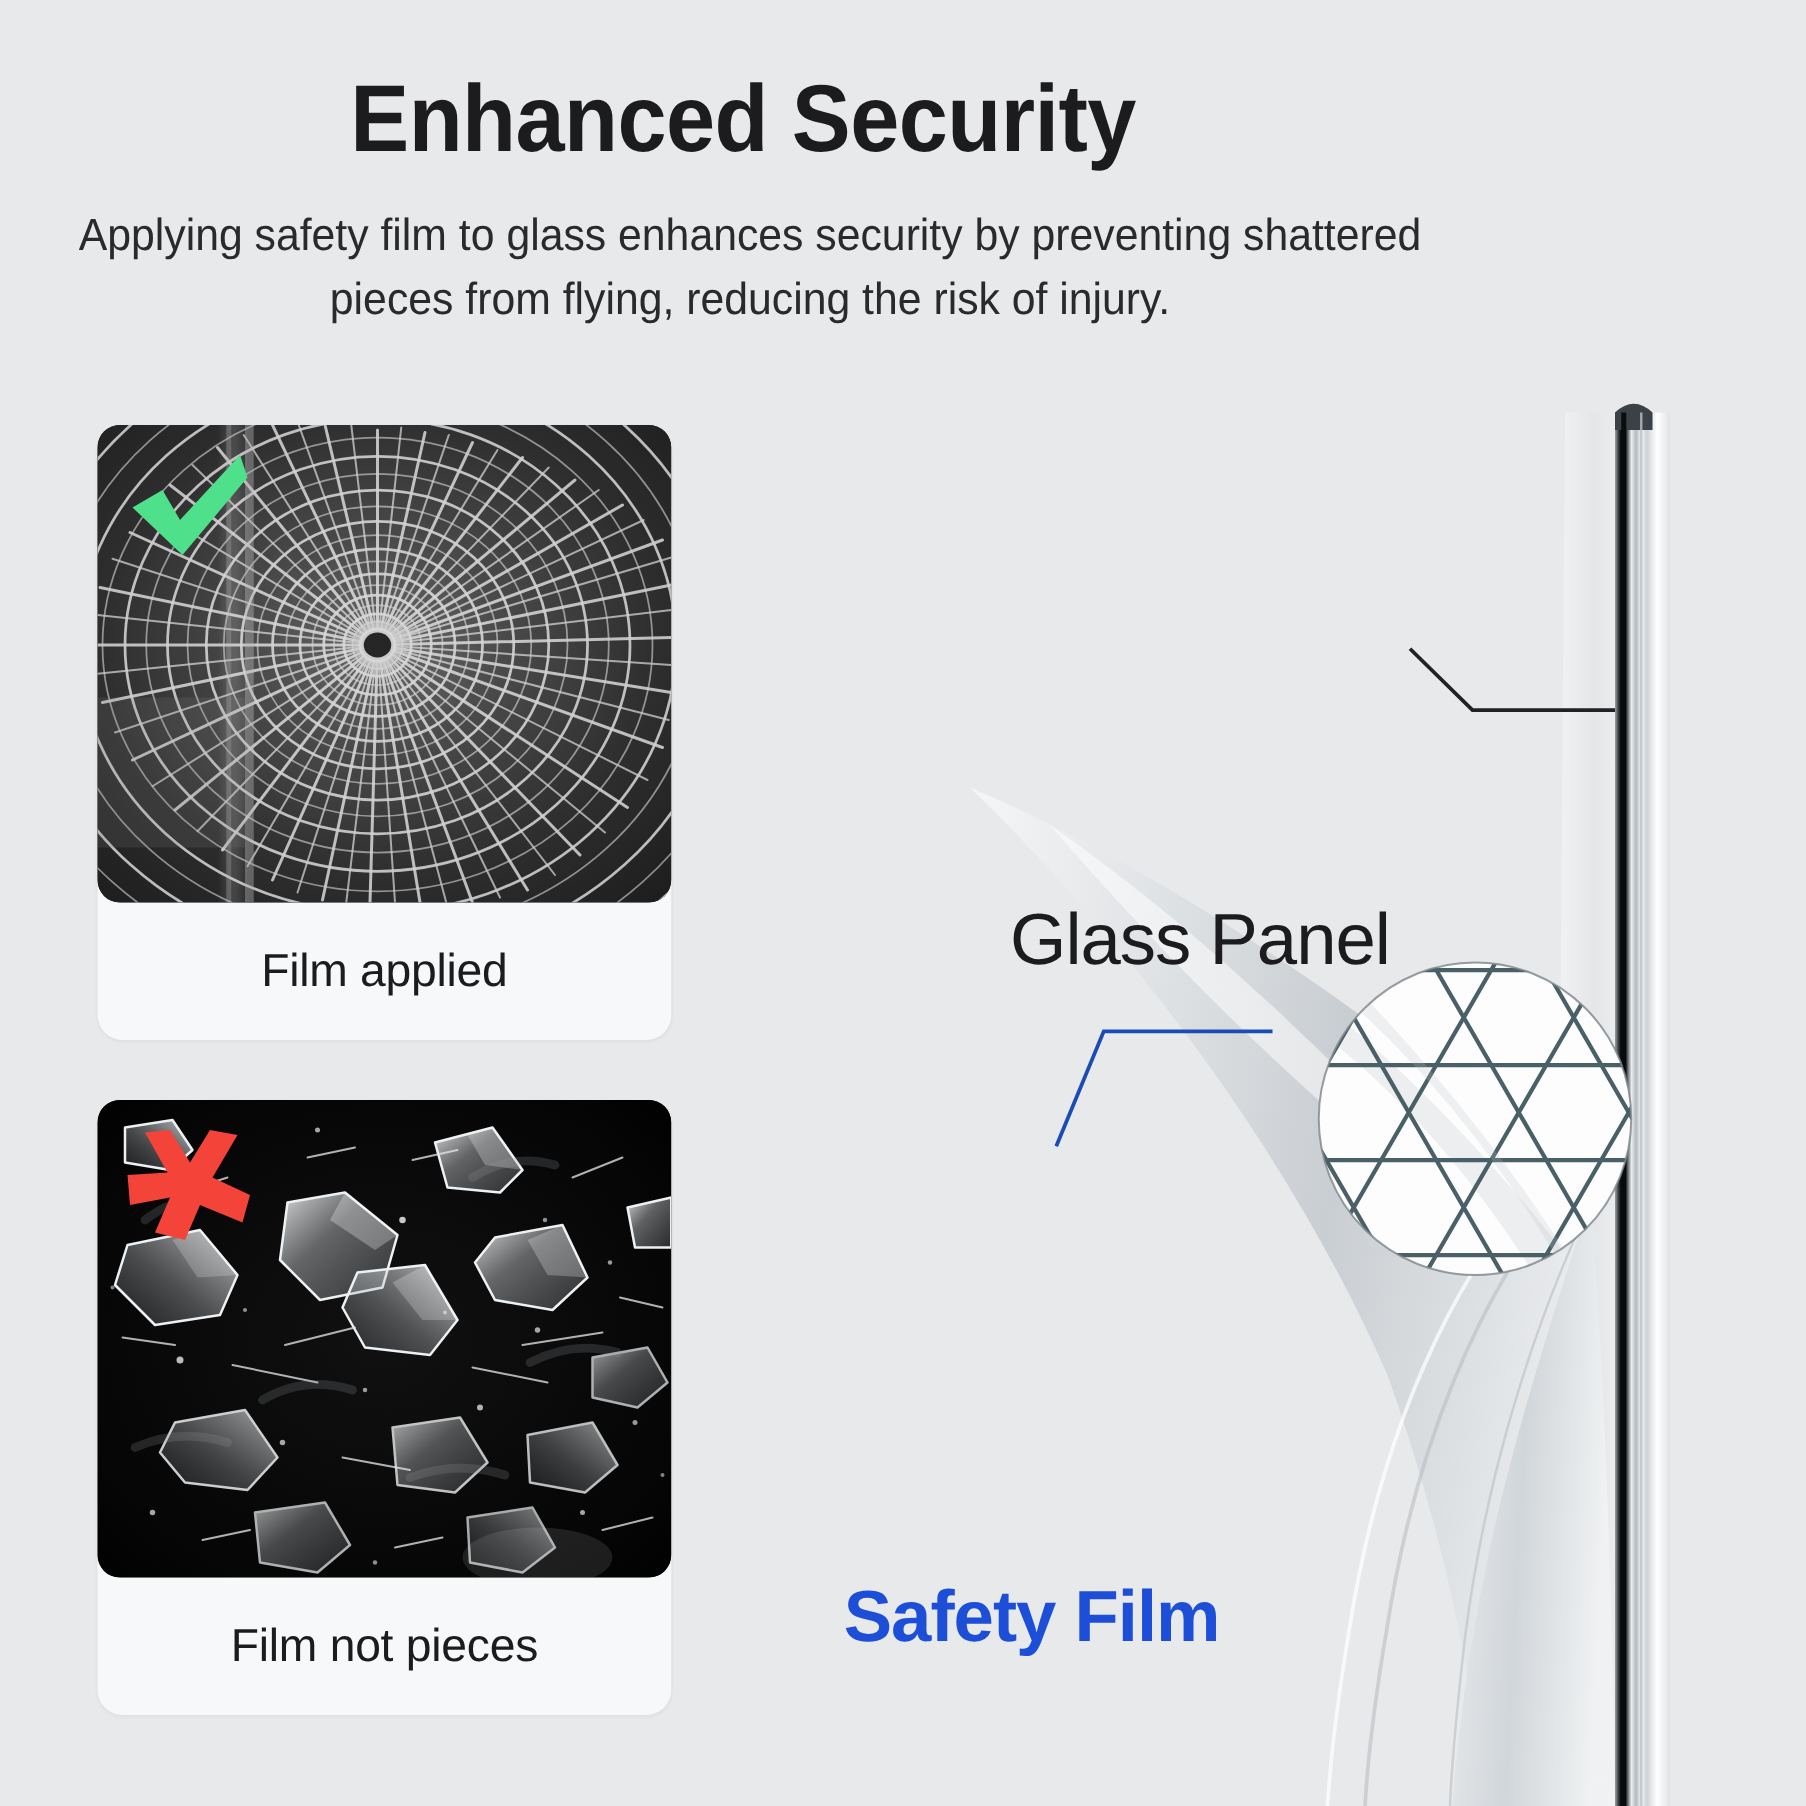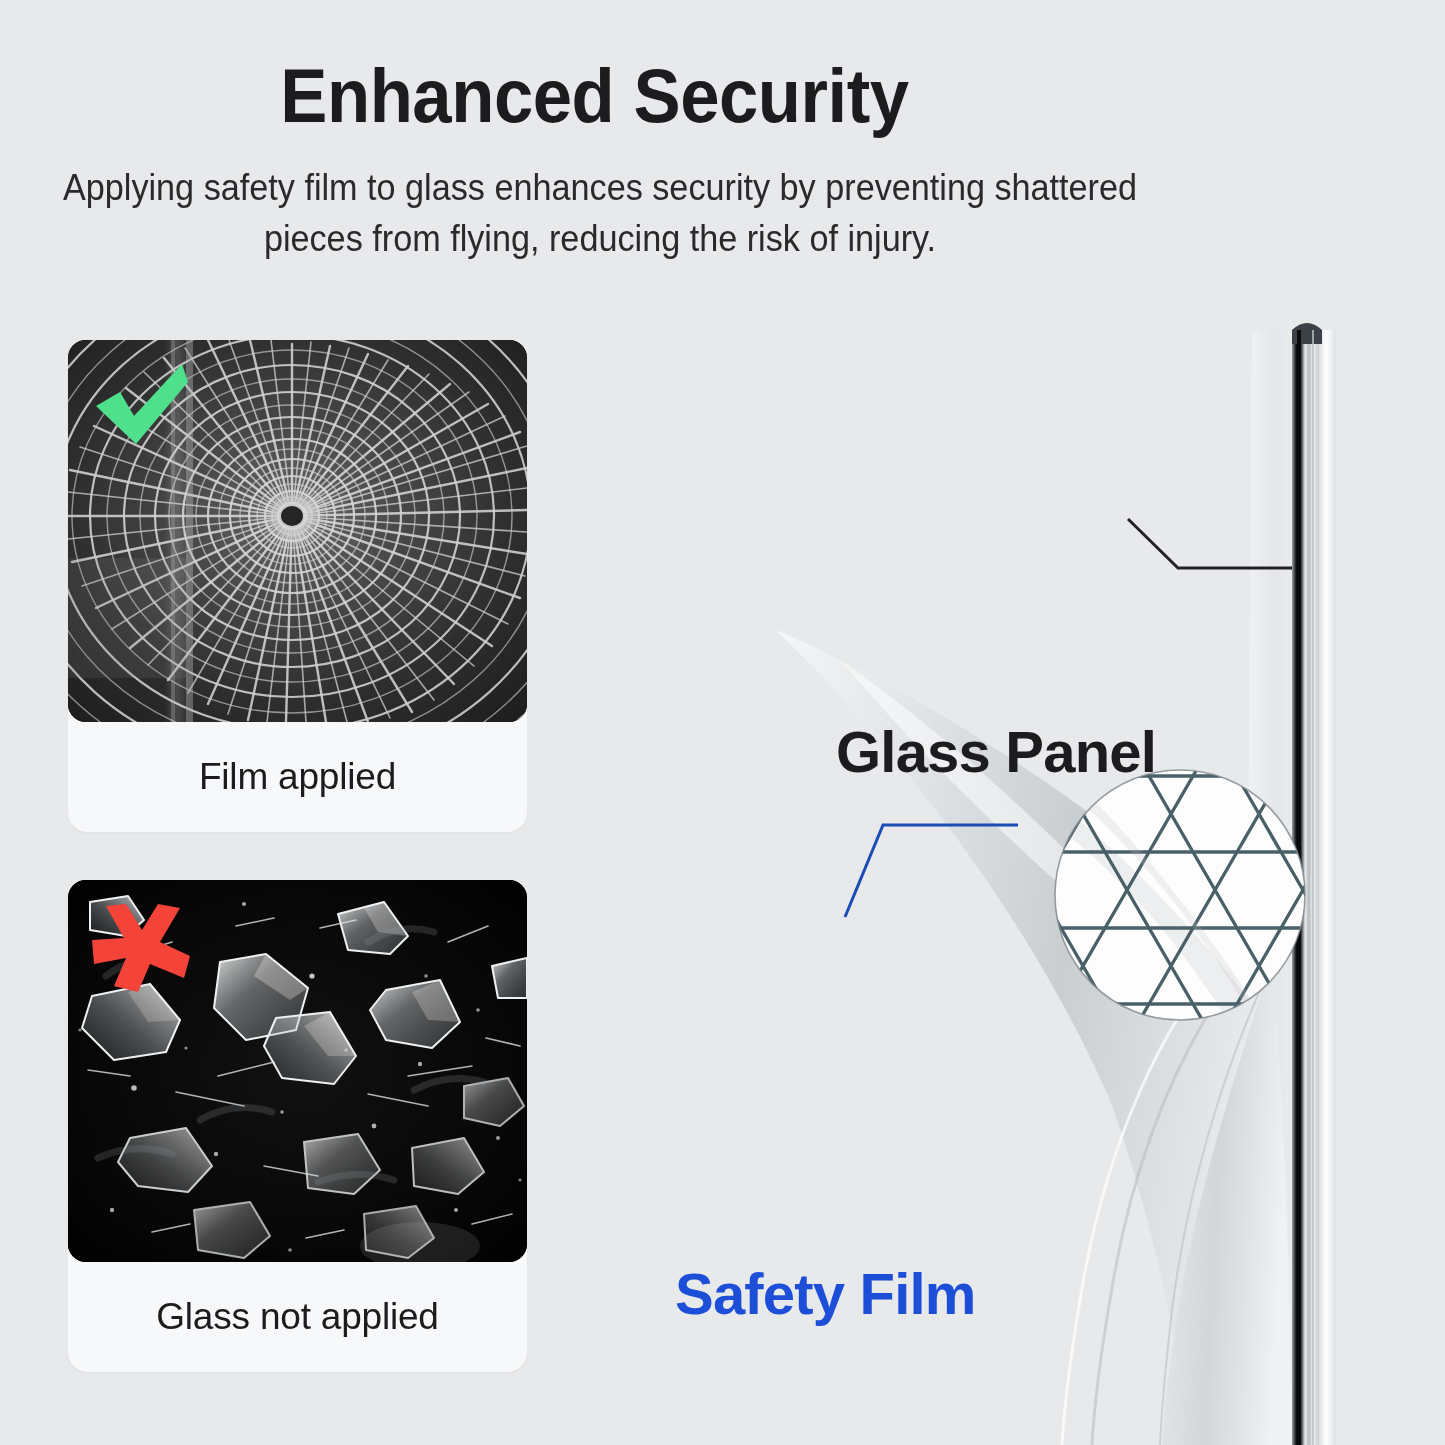--- a/index.html
+++ b/index.html
@@ -27,21 +27,21 @@
     font-size:36px;
     font-weight:300;
     color:#2A2A2C;
     line-height:1.42;
     margin:28px auto 0;
     width:1200px;
     transform:scaleX(0.95);
   }
 
   
-  .cards { position:absolute; left:68px; top:340px; width:470px; }
+  .cards { position:absolute; left:78px; top:340px; width:470px; }
   .card {
     position:relative;
     width:459px;
     background:#F7F8F9;
     border-radius:20px;
     box-shadow:0 1px 3px rgba(0,0,0,0.045);
     margin-bottom:48px;
   }
   .card-photo {
     position:relative;
@@ -70,22 +70,22 @@
   
   .illus { position:absolute; left:640px; top:300px; width:805px; height:1145px; }
   .illus > svg { position:absolute; left:0; top:0; width:805px; height:1145px; }
 
   .lbl {
     position:absolute;
     white-space:nowrap;
     line-height:1;
   }
   .lbl-glass {
-    left:196px; top:423px;
-    font-size:58px; font-weight:700; color:#1C1C1E;
+    left:168px; top:423px;
+    font-size:58px; font-weight:400; color:#1C1C1E;
     letter-spacing:-0.8px;
   }
   .lbl-film {
     left:35px; top:965px;
     font-size:58px; font-weight:700; color:#1d4ed8;
     letter-spacing:-0.8px;
   }
 </style>
 </head>
 <body>
@@ -336,21 +336,21 @@
 
         <ellipse cx="352" cy="366" rx="60" ry="24" fill="#ffffff" opacity=".10"></ellipse>
       </svg>
 
       <div class="mark">
         <svg viewBox="0 0 104 92" aria-hidden="true">
           <path d="M16 4 L36 2 L52 28 L68 2 L90 6 L70 40 L100 54 L94 76 L60 62 L48 90 L24 84 L36 56 L4 62 L2 38 L34 36 Z" fill="#F4443A"></path>
         </svg>
       </div>
     </div>
-    <div class="card-caption">Glass not applied</div>
+    <div class="card-caption">Film not pieces</div>
   </div>
 </div>
 
 <div class="illus">
   <svg viewBox="0 0 805 1145" aria-hidden="true">
     <defs>
 
       <linearGradient id="gface" x1="0" y1="0" x2="1" y2="0">
         <stop offset="0%" stop-color="#f2f3f4"></stop>
         <stop offset="55%" stop-color="#e4e6e8"></stop>

